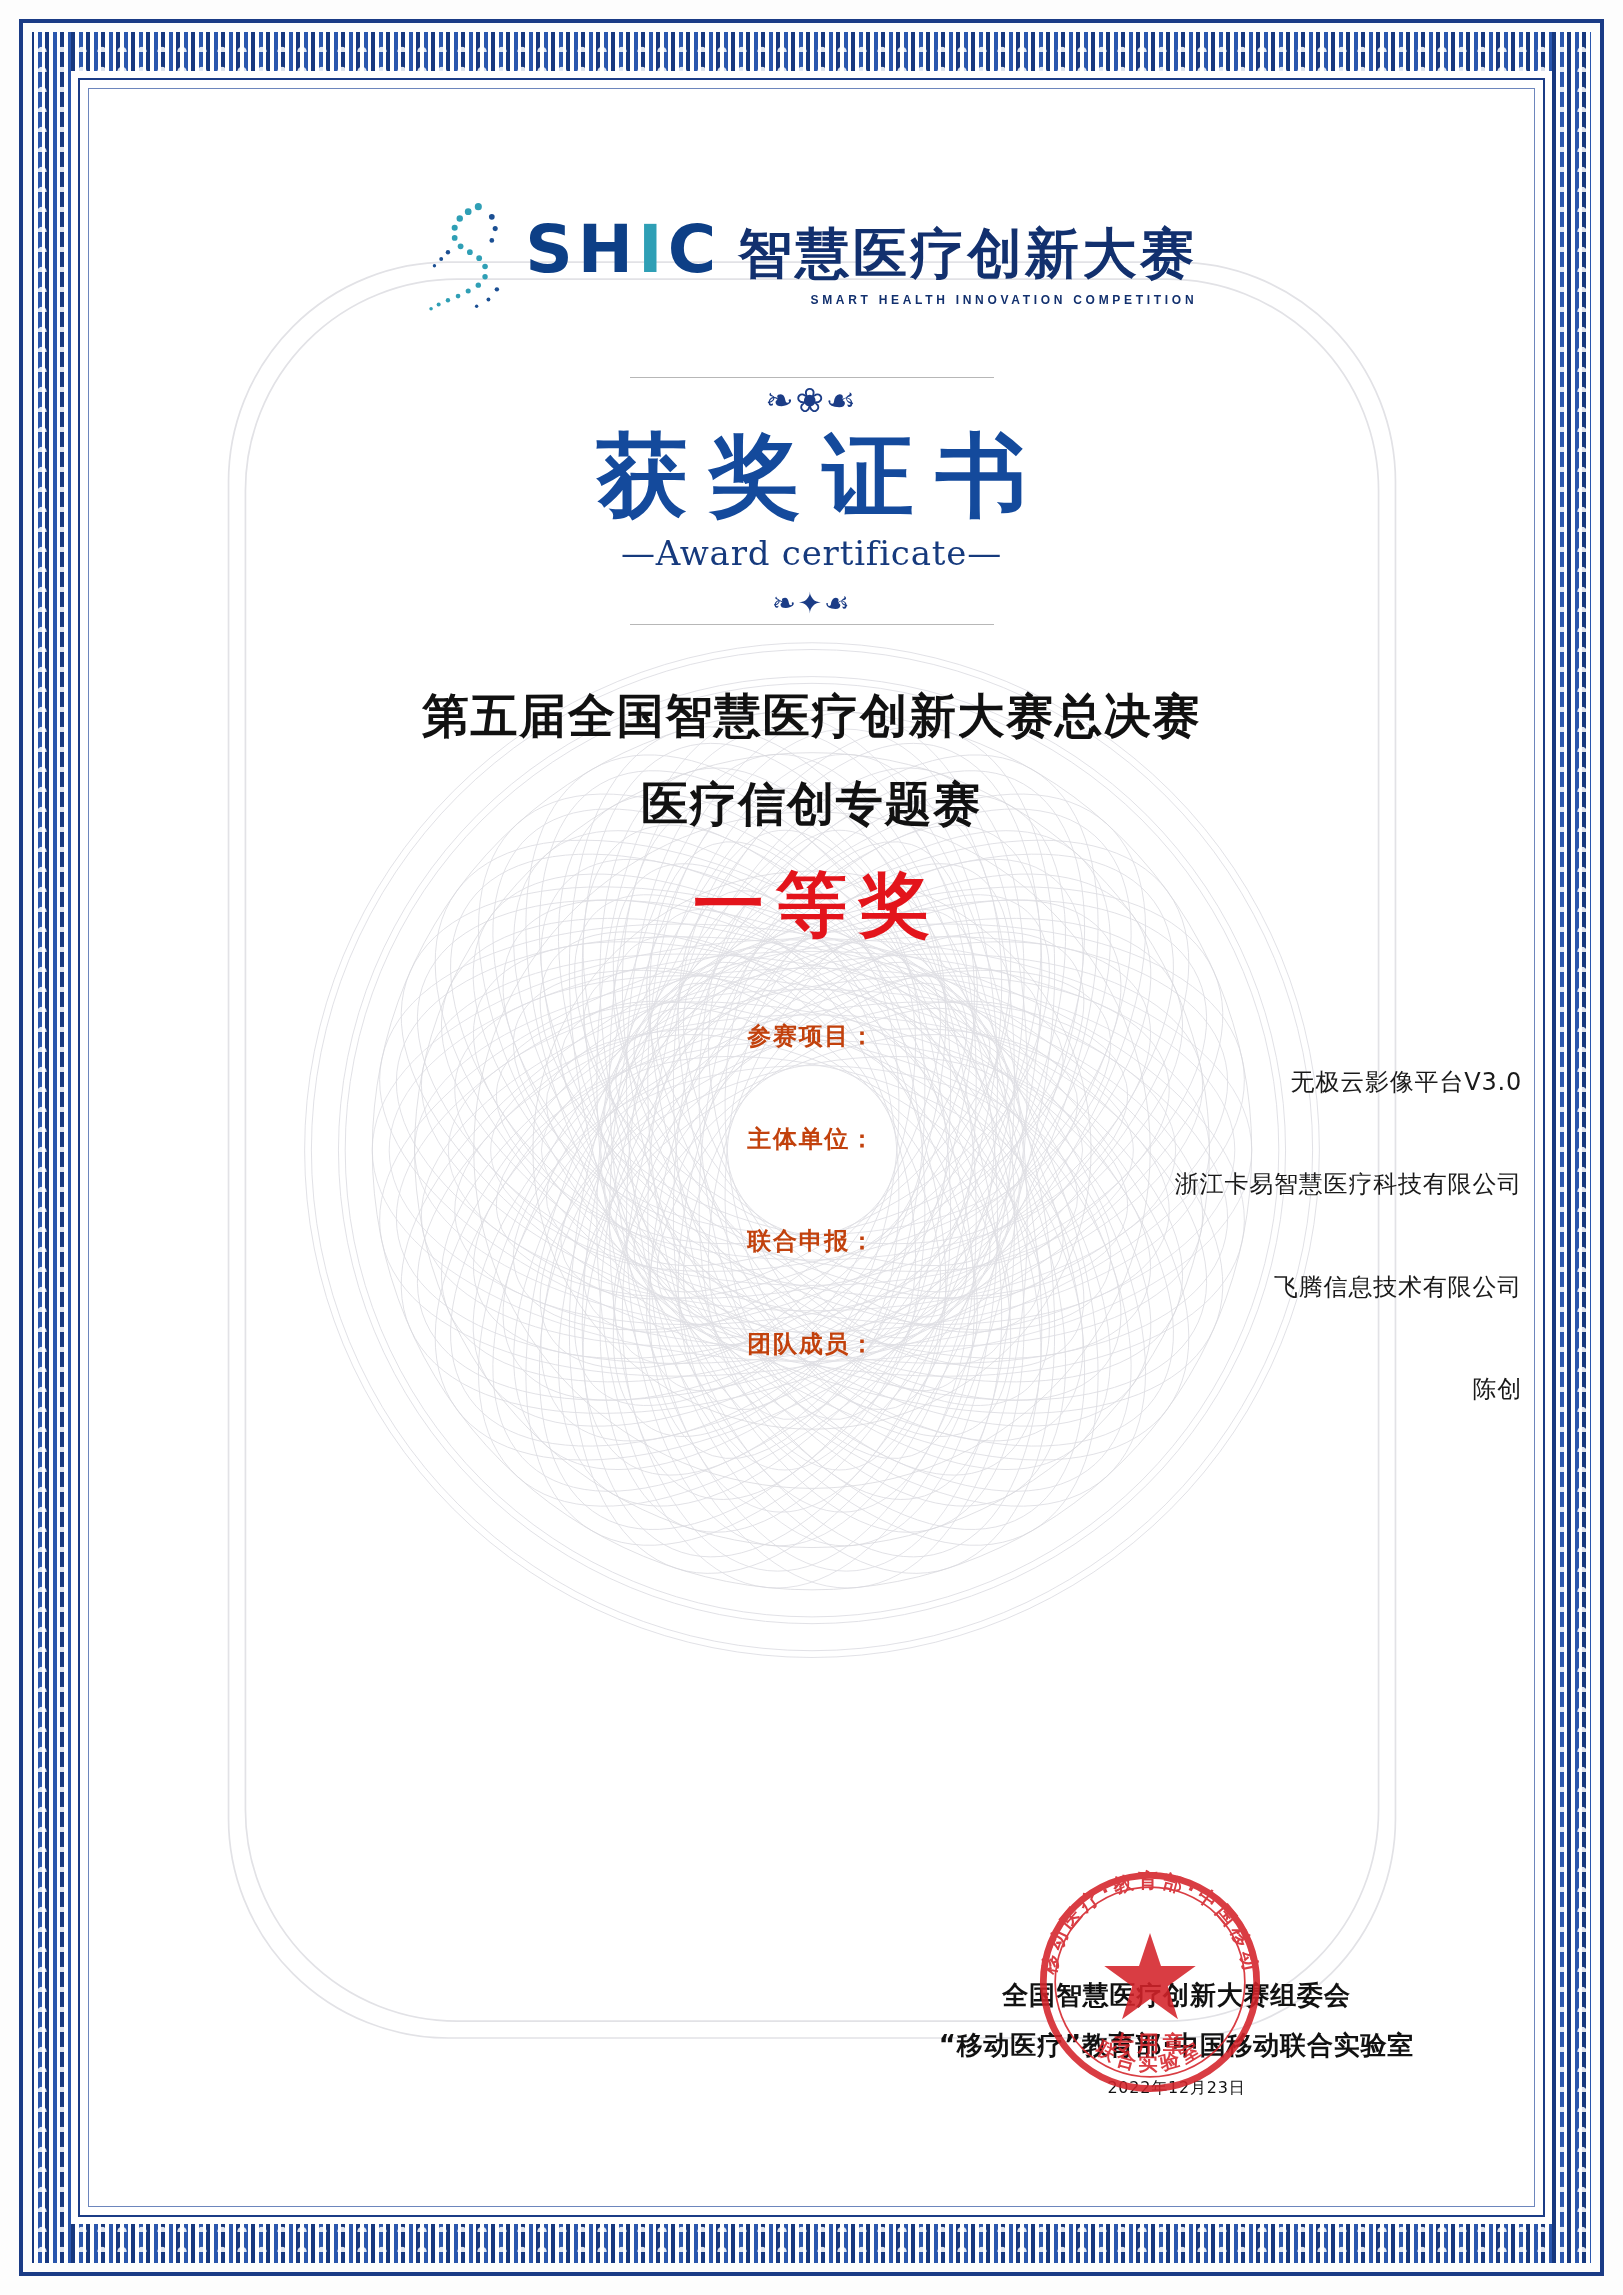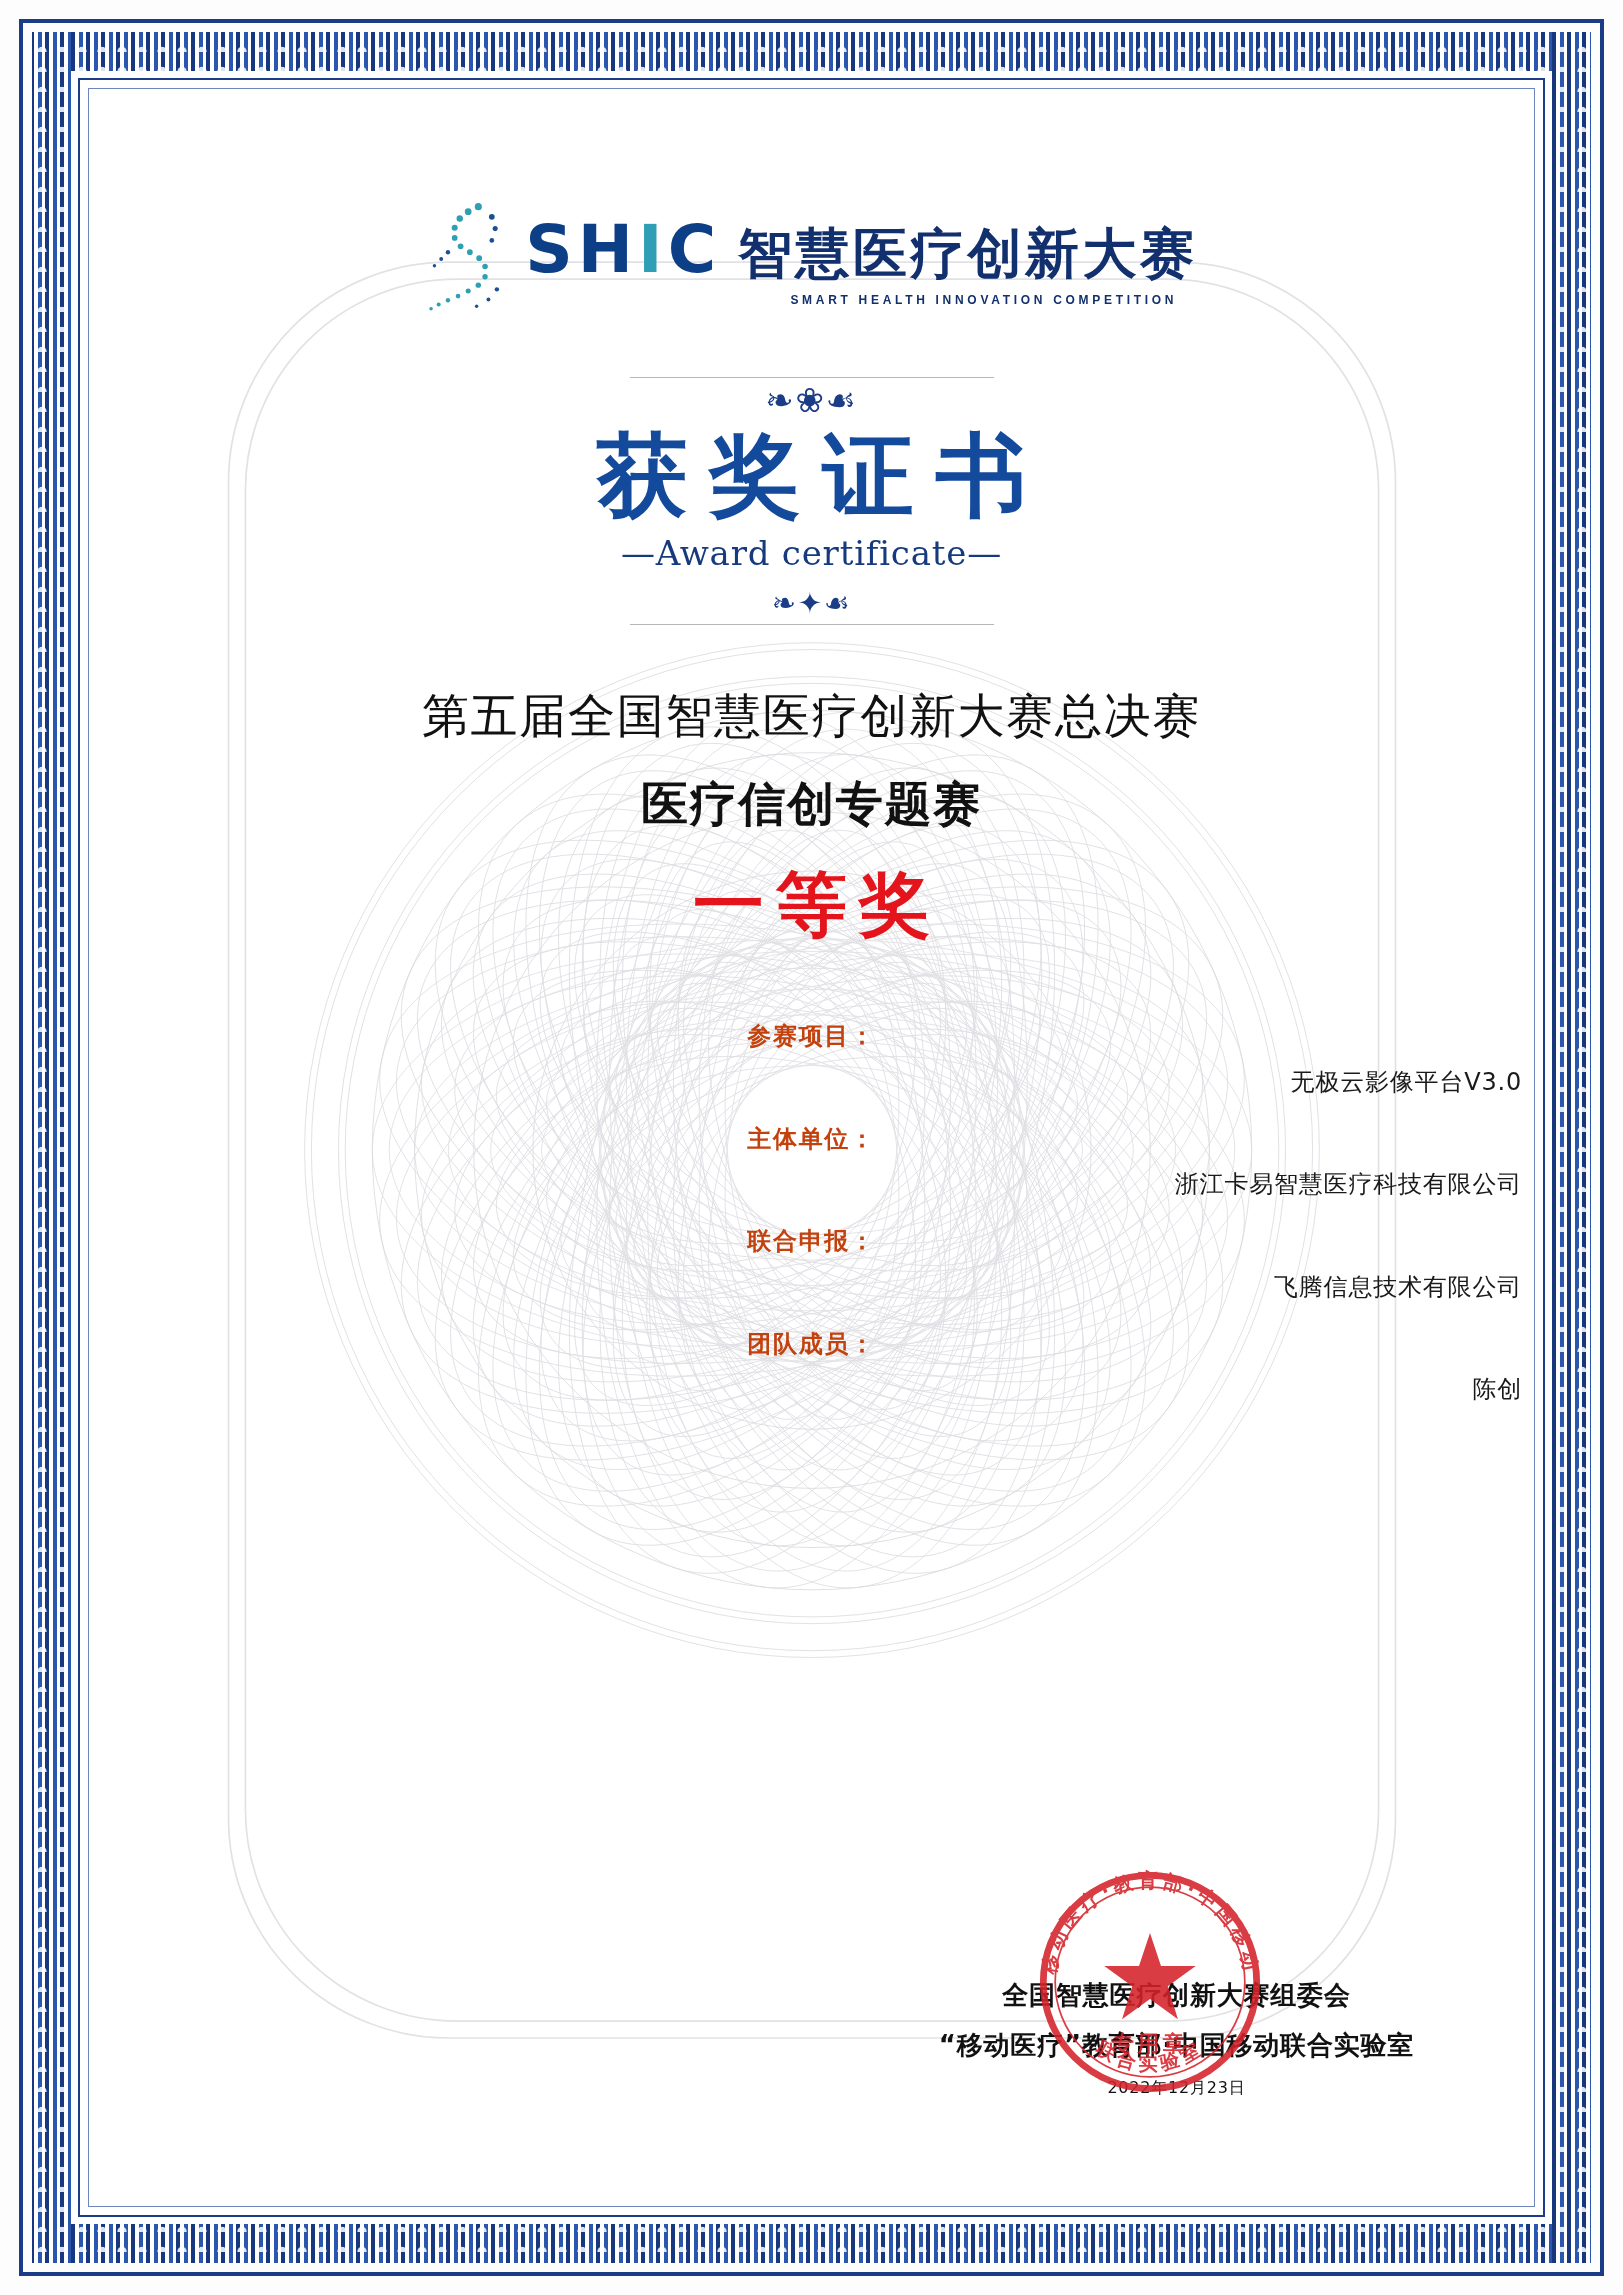--- a/index.html
+++ b/index.html
@@ -95,21 +95,21 @@
   }
 
   .logo-row {
     margin-top: 97px;
     display: flex;
     align-items: center;
     justify-content: center;
     gap: 18.6px;
   }
   .logo-dots { width: 81px; height: 127px; }
-  .logo-text-block { display: flex; flex-direction: column; align-items: center; }
+  .logo-text-block { display: flex; flex-direction: column; align-items: flex-end; }
   .logo-main {
     display: flex;
     align-items: baseline;
     gap: 17px;
   }
   .logo-shic {
     font-family: "DejaVu Sans", sans-serif;
     font-weight: bold;
     font-size: 66px;
     letter-spacing: 5px;
@@ -174,21 +174,21 @@
   .divider-bottom {
     margin-top: 3.4px;
     width: 364px;
     height: 0.8px;
     background: #b7b7b7;
   }
 
   .event-line1 {
     margin-top: 61px;
     font-family: "DejaVu Sans", sans-serif;
-    font-weight: normal;
+    font-weight: bold;
     font-size: 47px;
     letter-spacing: 1.7px;
     color: #111111;
   }
   .event-line2 {
     margin-top: 25px;
     font-family: "DejaVu Sans", sans-serif;
     font-weight: bold;
     font-size: 47px;
     letter-spacing: 1.7px;

